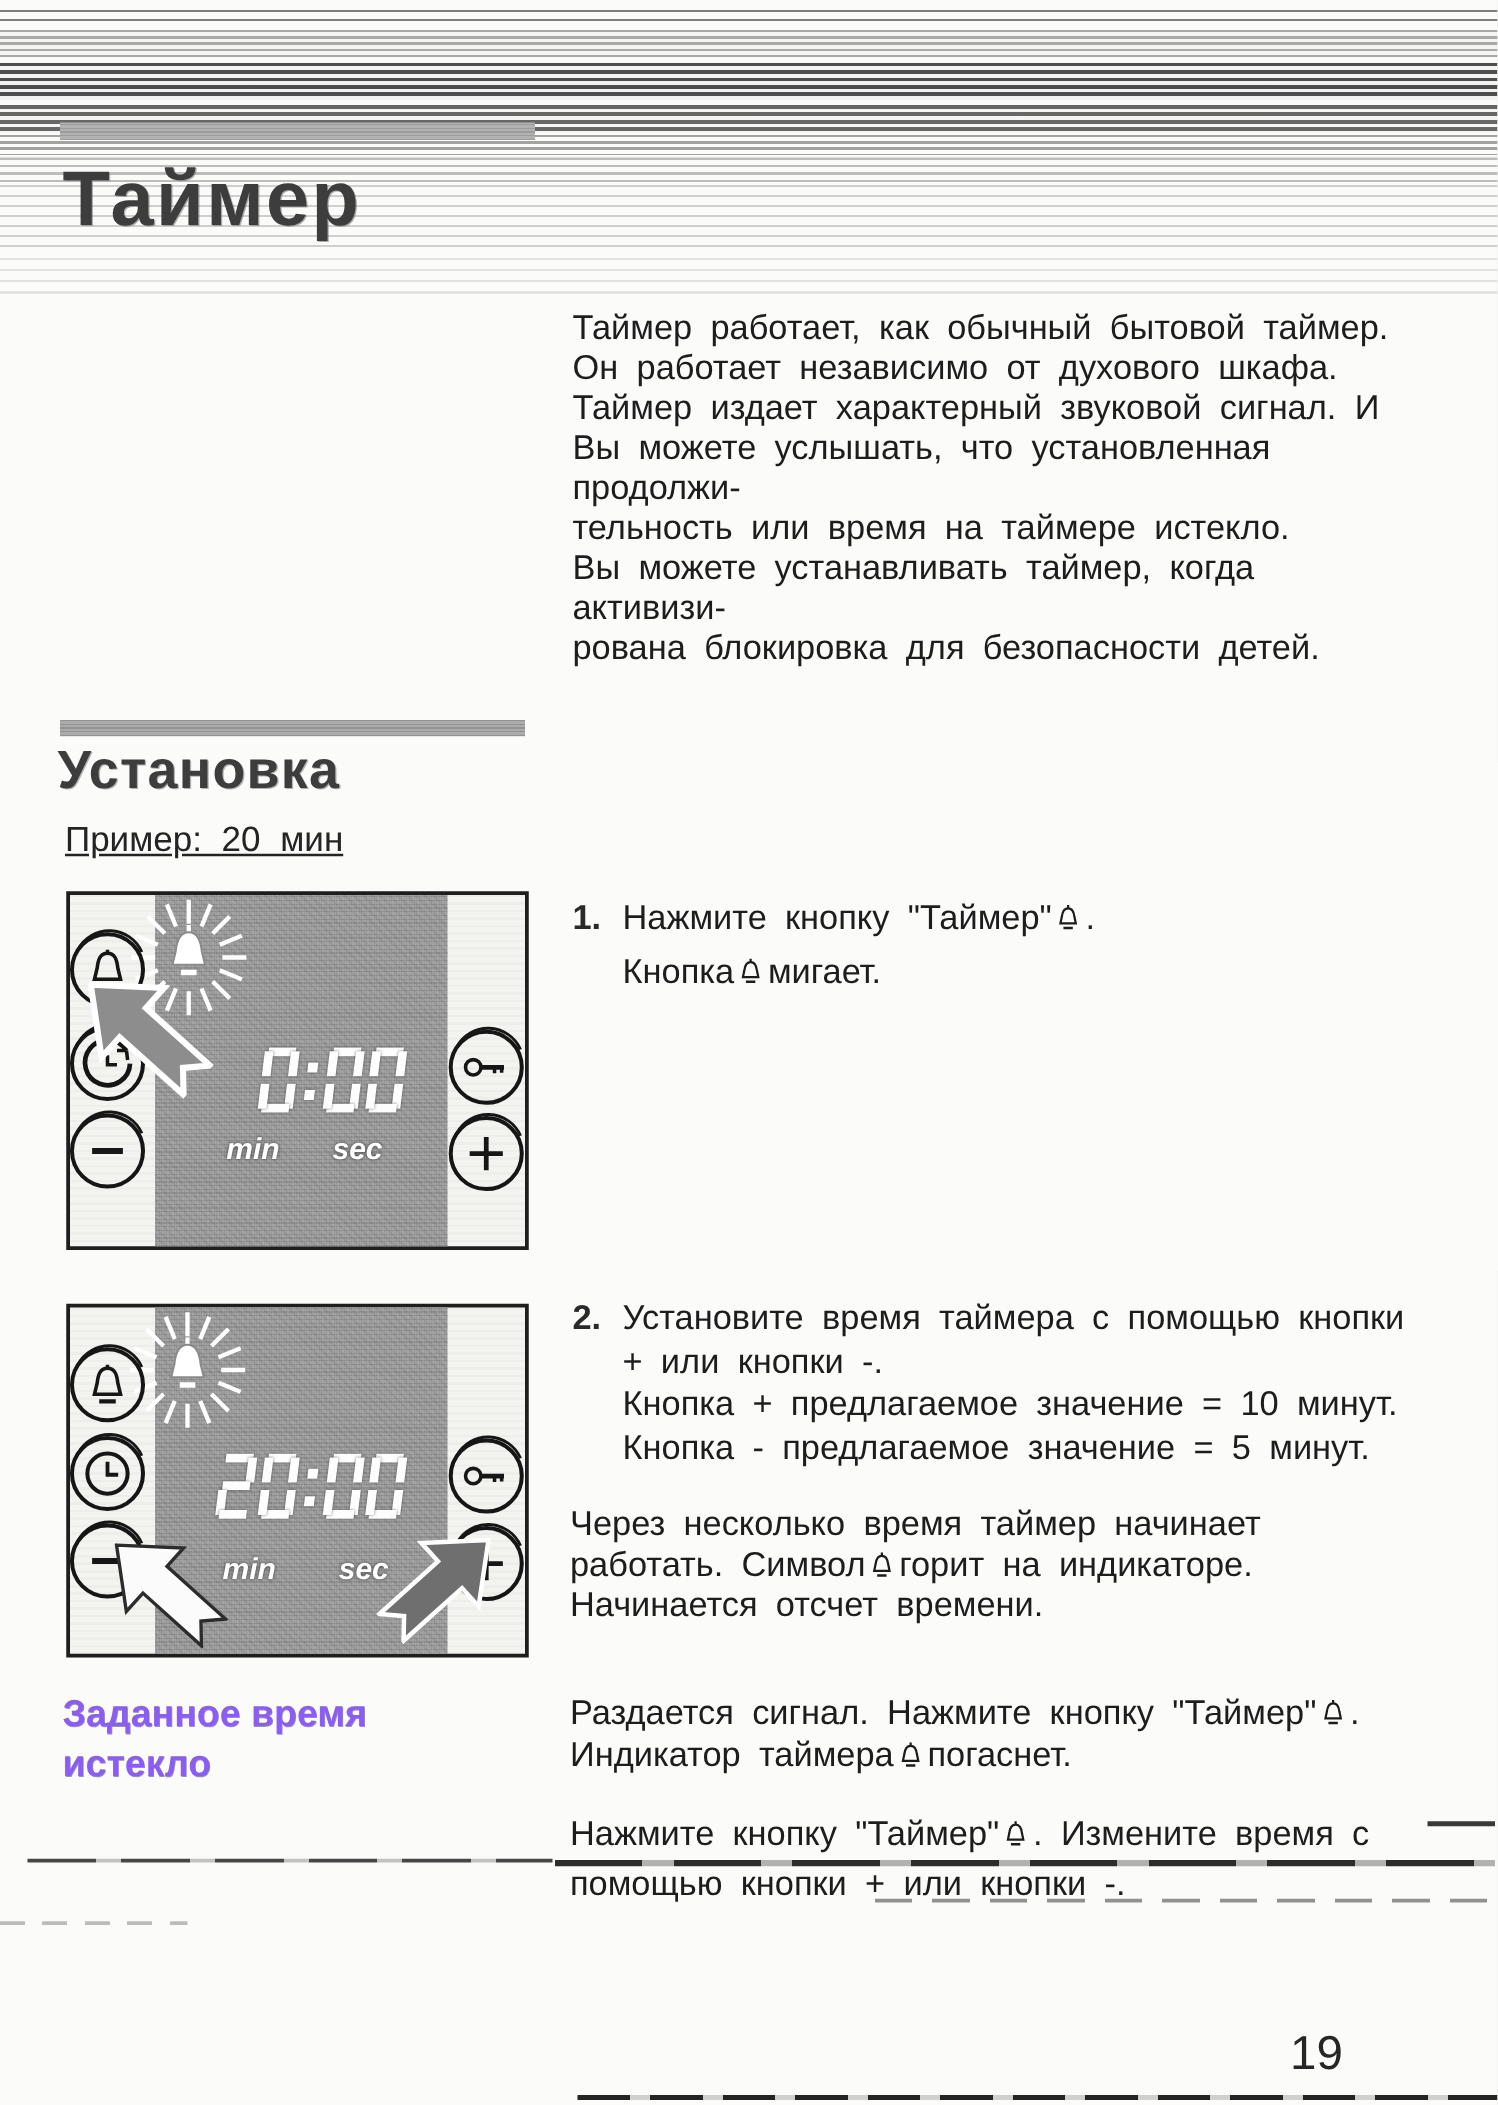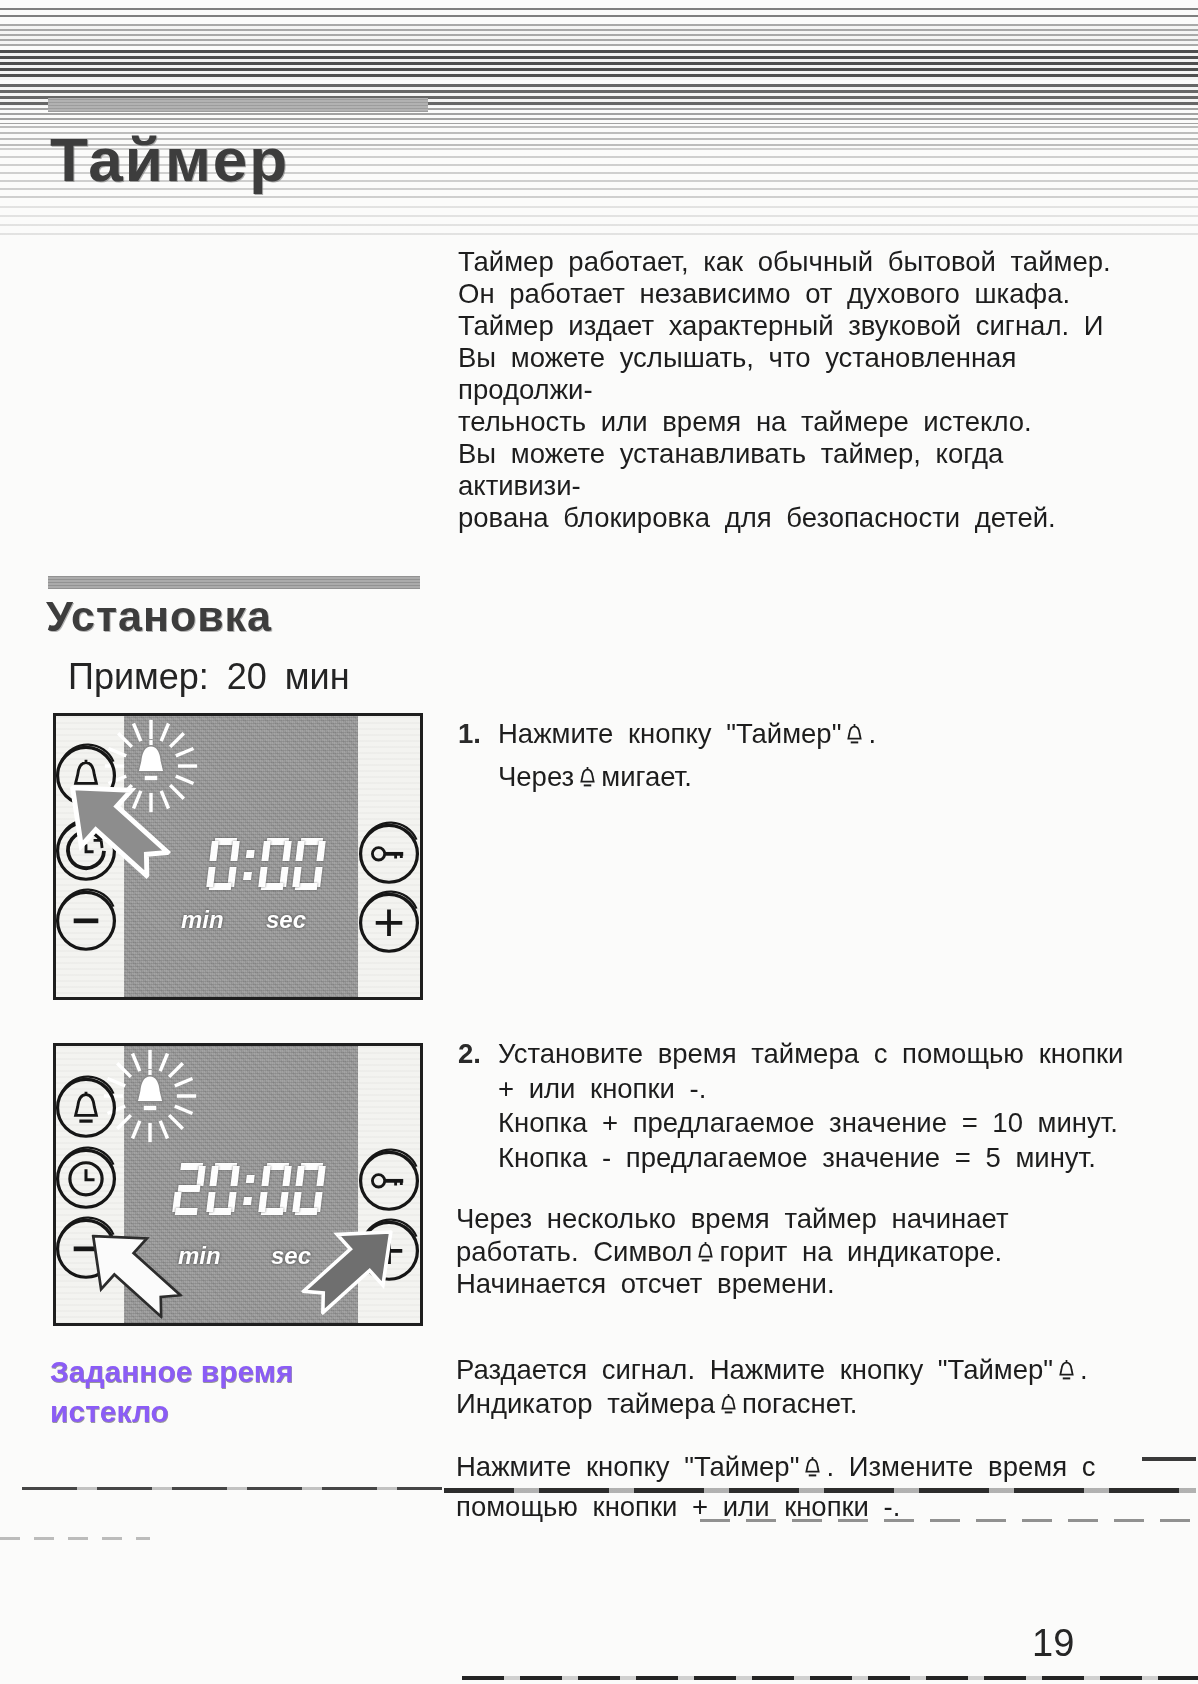--- a/index.html
+++ b/index.html
@@ -27,21 +27,21 @@
   #artB{left:444px;top:1488px;width:752px;height:5px;background:repeating-linear-gradient(90deg, rgba(8,8,8,.85) 0 70px, rgba(8,8,8,.3) 70px 95px);}
   #artC{left:700px;top:1519px;width:496px;height:3px;background:repeating-linear-gradient(90deg, rgba(40,40,40,.5) 0 30px, transparent 30px 46px);}
   #artD{left:1142px;top:1457px;width:54px;height:4px;background:#3a3a3a;}
   #artE{left:462px;top:1676px;width:736px;height:4px;background:repeating-linear-gradient(90deg,#242424 0 42px, rgba(36,36,36,.2) 42px 58px);}
   #artF{left:0px;top:1537px;width:150px;height:3px;background:repeating-linear-gradient(90deg, rgba(70,70,70,.35) 0 20px, transparent 20px 34px);}
   
   .title{position:absolute;left:50px;top:124px;font-size:62px;font-weight:bold;letter-spacing:2px;color:#3d3d3d;text-shadow:1px 1px 0 rgba(120,120,120,.6);}
   .h2bar{position:absolute;left:48px;top:576px;width:372px;height:13px;
     background:repeating-linear-gradient(0deg, rgba(0,0,0,.15) 0 1px, transparent 1px 3px),#ababab;}
   .h2{position:absolute;left:46px;top:592px;font-size:43px;font-weight:bold;letter-spacing:1px;color:#3d3d3d;text-shadow:1px 1px 0 rgba(120,120,120,.55);}
-  .example{position:absolute;left:68px;top:656px;font-size:36px;color:#242424;word-spacing:8px;}
+  .example{position:absolute;left:52px;top:656px;font-size:28px;color:#242424;word-spacing:8px;text-decoration:underline;}
   .bodytext{position:absolute;font-size:27.5px;color:#1d1d1d;word-spacing:7px;}
   .bodytext .ln{white-space:nowrap;}
   #intro{left:458px;top:246px;line-height:32px;}
   .step{position:absolute;font-size:27.5px;color:#1d1d1d;word-spacing:7px;}
   .step .row{white-space:nowrap;}
   .stepnum{font-weight:bold;display:inline-block;width:40px;color:#2a2a2a;}
   .indent{padding-left:40px;}
   #step1{left:458px;top:712px;line-height:43px;}
   #step2{left:458px;top:1037px;line-height:34.5px;}
   #note{left:456px;top:1203px;line-height:32.5px;}
@@ -234,21 +234,21 @@
     <div class="minsec" style="left:210px;top:190px">sec</div>
   </div>
 
   <div class="step" id="step1">
     <div class="row">
       <span class="stepnum">1.</span><span>Нажмите кнопку "Таймер"</span><svg class="bellsym" width="21" height="25" viewBox="0 0 20 24">
           <use href="#bell-sym"></use>
         </svg><span>.</span>
     </div>
     <div class="row indent">
-      <span>Через</span><svg class="bellsym" width="21" height="25" viewBox="0 0 20 24">
+      <span>Кнопка</span><svg class="bellsym" width="21" height="25" viewBox="0 0 20 24">
           <use href="#bell-sym"></use>
         </svg><span>мигает.</span>
     </div>
   </div>
 
   <div class="panel" id="panel2">
     <div class="darkzone"></div>
     <svg class="flashbell" style="left:44px;top:0px" viewBox="0 0 104 104">
       <g stroke="#fff" stroke-width="3.6">
         <line x1="80" y1="52" x2="100" y2="52"></line>

